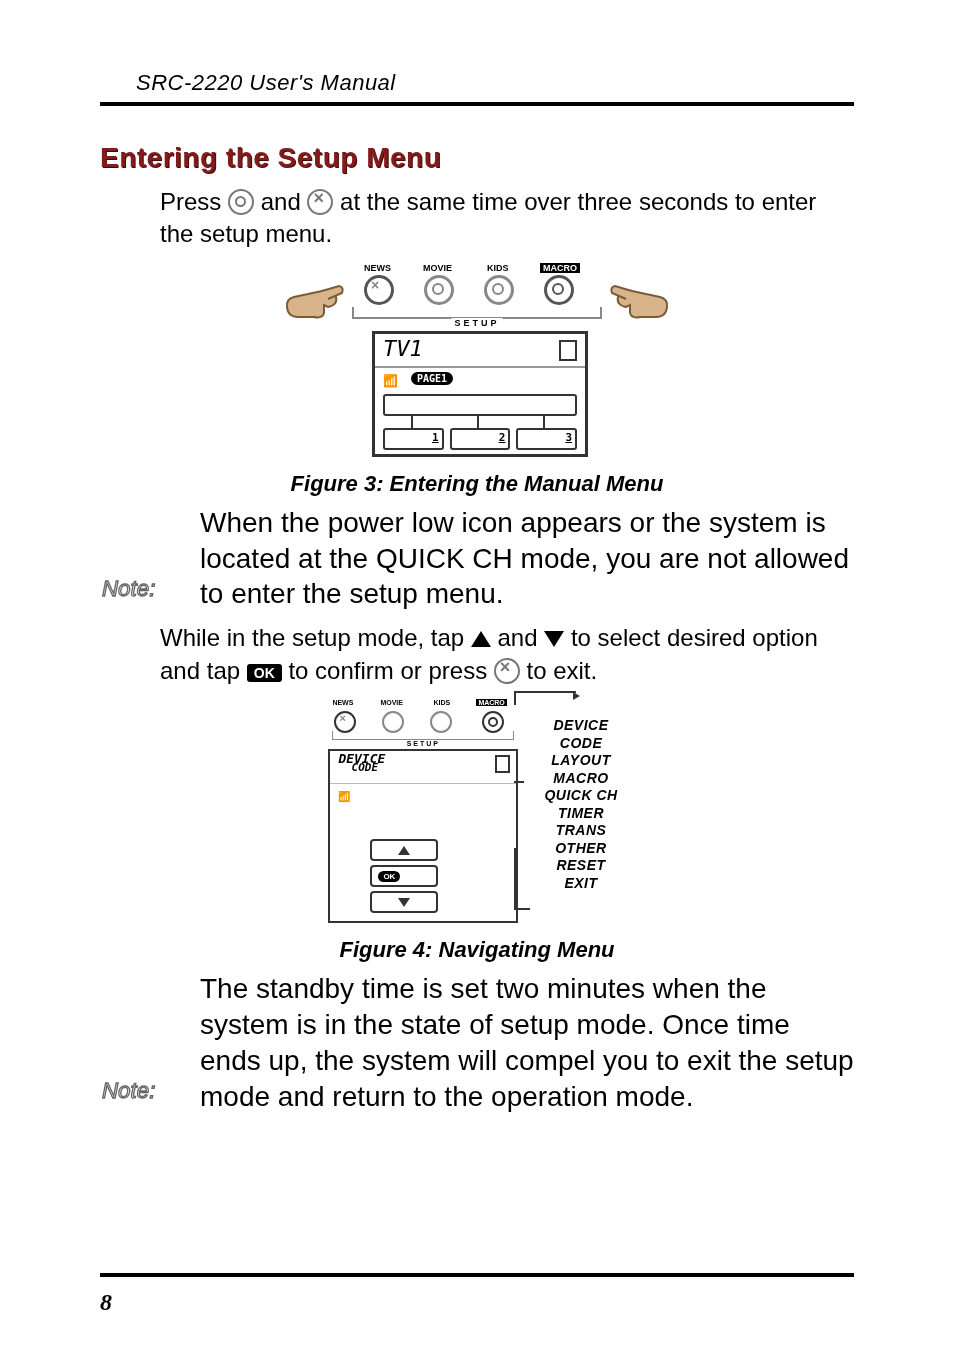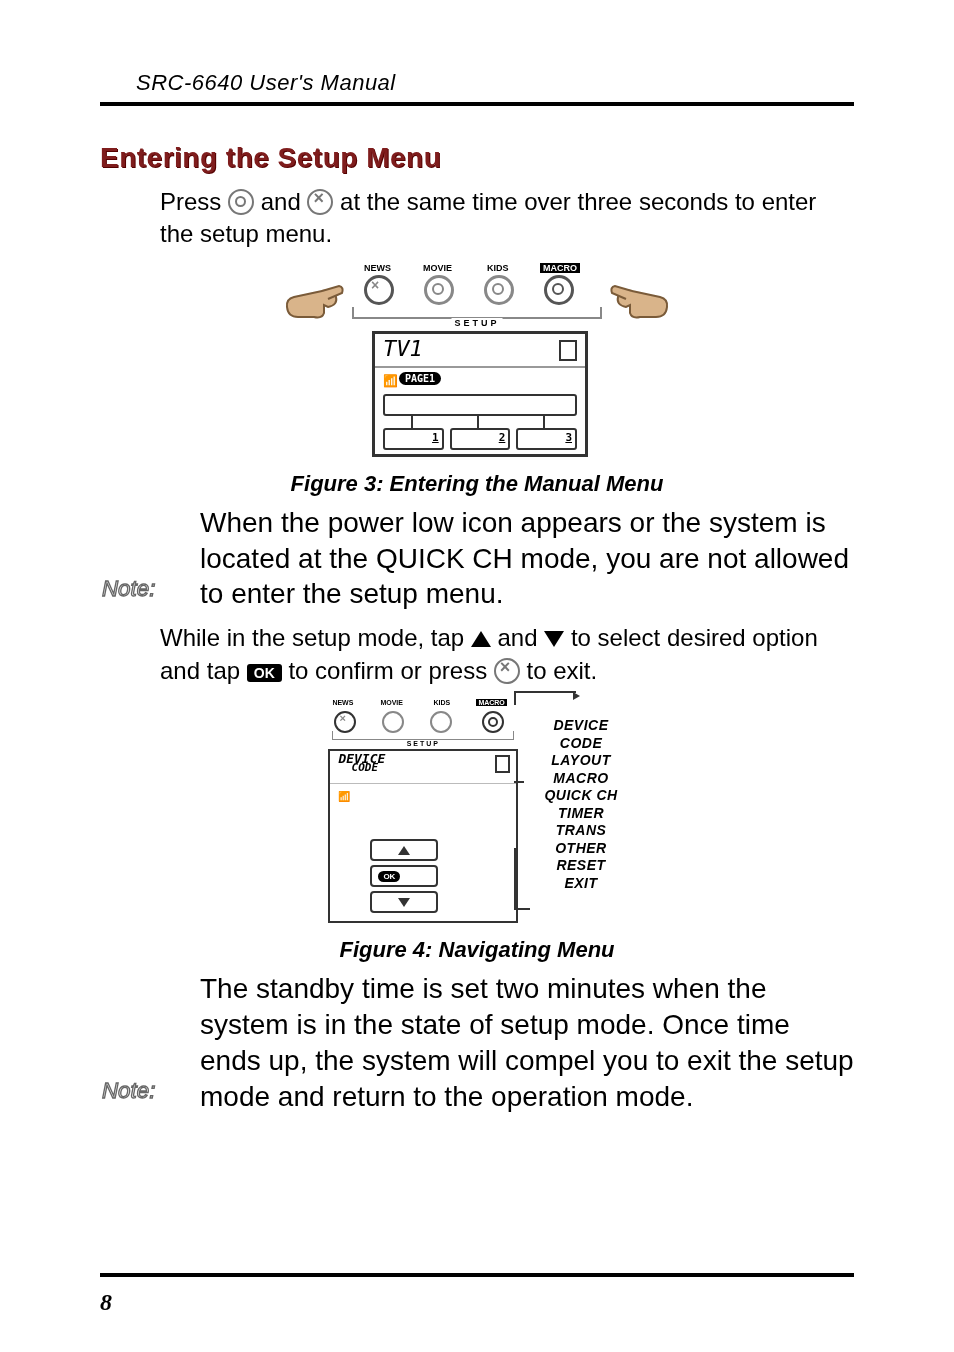--- a/index.html
+++ b/index.html
@@ -140,21 +140,21 @@
   }
   .screen .tv1 {
     font-family: monospace;
     font-style: italic;
     font-size: 22px;
     position: absolute; left: 8px; top: 2px;
   }
   .screen .page-ic { position:absolute; right:8px; top:6px; width:14px; height:17px; border:2px solid #333; }
   .screen .hline { position:absolute; left:0; right:0; top:32px; height:2px; background:#999; }
   .screen .ant { position:absolute; left:8px; top:40px; font-size:12px; }
-  .pill { position:absolute; left:24px; top:38px; background:#000; color:#fff; font:700 10px monospace; padding:1px 6px; border-radius:8px; }
+  .pill { position:absolute; left:36px; top:38px; background:#000; color:#fff; font:700 10px monospace; padding:1px 6px; border-radius:8px; }
   .softkeys {
     position:absolute; left:8px; right:8px; top:60px; height:56px;
   }
   .sk-top { position:absolute; left:0; right:0; top:0; height:18px; border:2px solid #333; border-radius:3px; }
   .sk-bottom { display:flex; gap:6px; position:absolute; left:0; right:0; bottom:0; }
   .sk-bottom .k { flex:1; height:18px; border:2px solid #333; border-radius:3px; position:relative; text-align:right; }
   .sk-bottom .k span { position:absolute; right:3px; top:1px; font:700 11px monospace; text-decoration:underline; }
   .sk-conn { position:absolute; top:22px; width:2px; height:14px; background:#333; }
   .hand { position:absolute; width:60px; height:44px; }
   .hand svg { width:60px; height:44px; }
@@ -197,21 +197,21 @@
   .c-ic.x::after { content:"×"; position:absolute; left:4px; top:-3px; font:700 18px sans-serif; color:#777; }
   .ok-pill { display:inline-block; background:#000; color:#fff; font:700 14px sans-serif; padding:1px 7px; border-radius:3px; vertical-align:1px; }
   .tri-i { display:inline-block; width:0; height:0; vertical-align:-1px; }
   .tri-i.up { border-left:10px solid transparent; border-right:10px solid transparent; border-bottom:16px solid #000; }
   .tri-i.dn { border-left:10px solid transparent; border-right:10px solid transparent; border-top:16px solid #000; }
 </style>
 </head>
 <body>
 
 <div class="page">
-  <div class="running-head">SRC-6640 User's Manual</div>
+  <div class="running-head">SRC-2220 User's Manual</div>
   <div class="rule"></div>
 
   <h1 class="h-red">Entering the Setup Menu</h1>
 
   <p class="body-p">
     <span>Press </span>
     <span class="c-ic o"></span>
     <span> and </span>
     <span class="c-ic x"></span>
     <span> at the same time over three seconds to enter the setup menu.</span>

